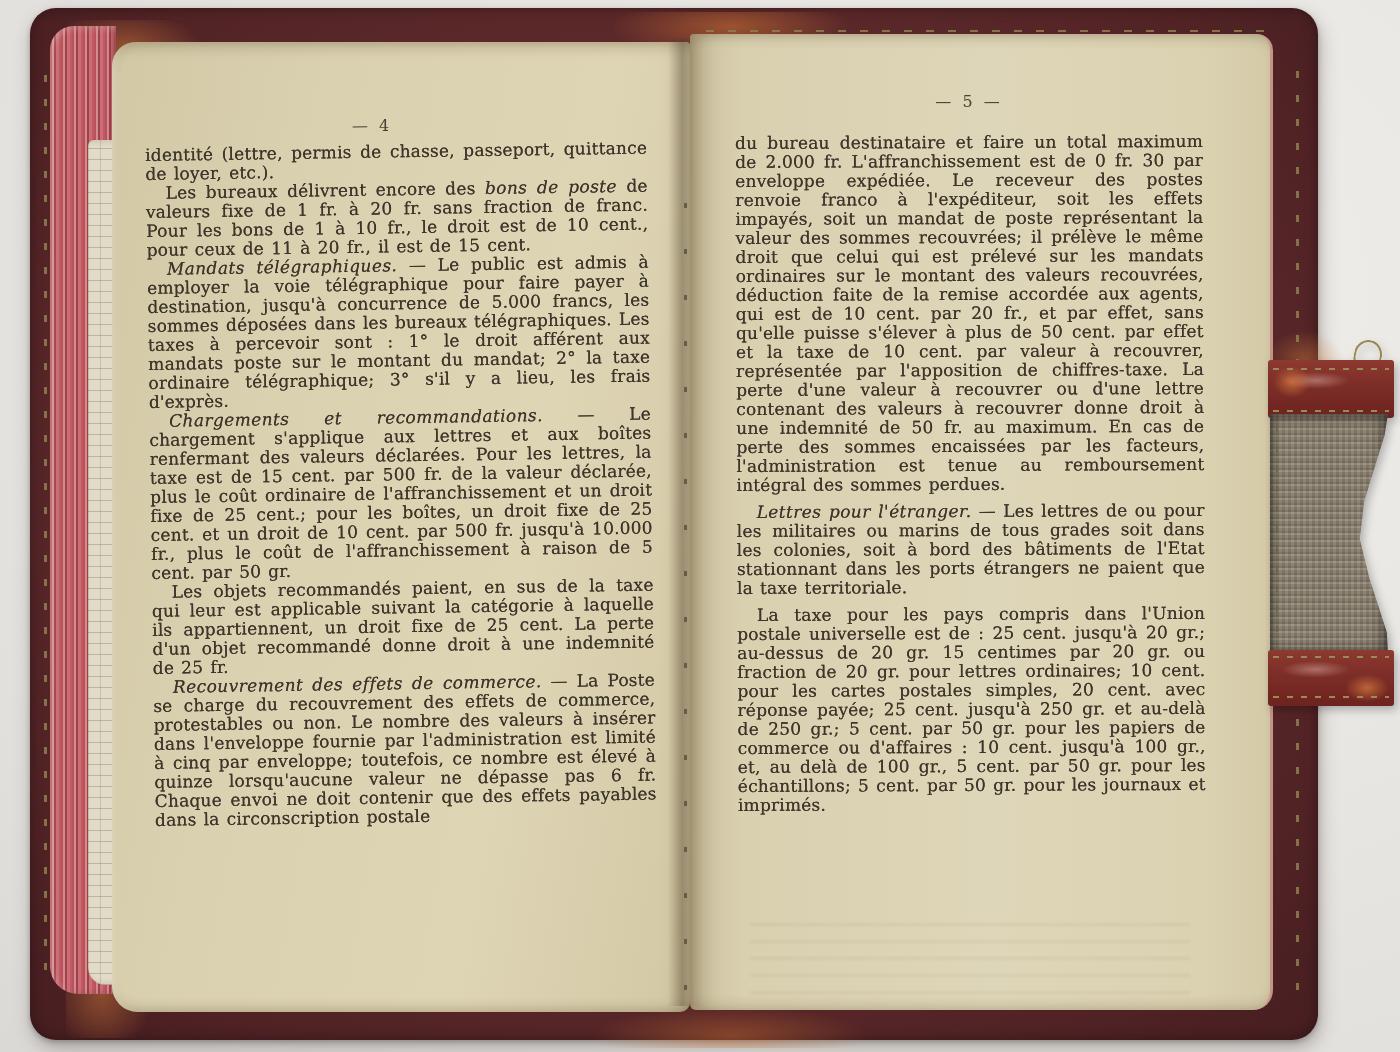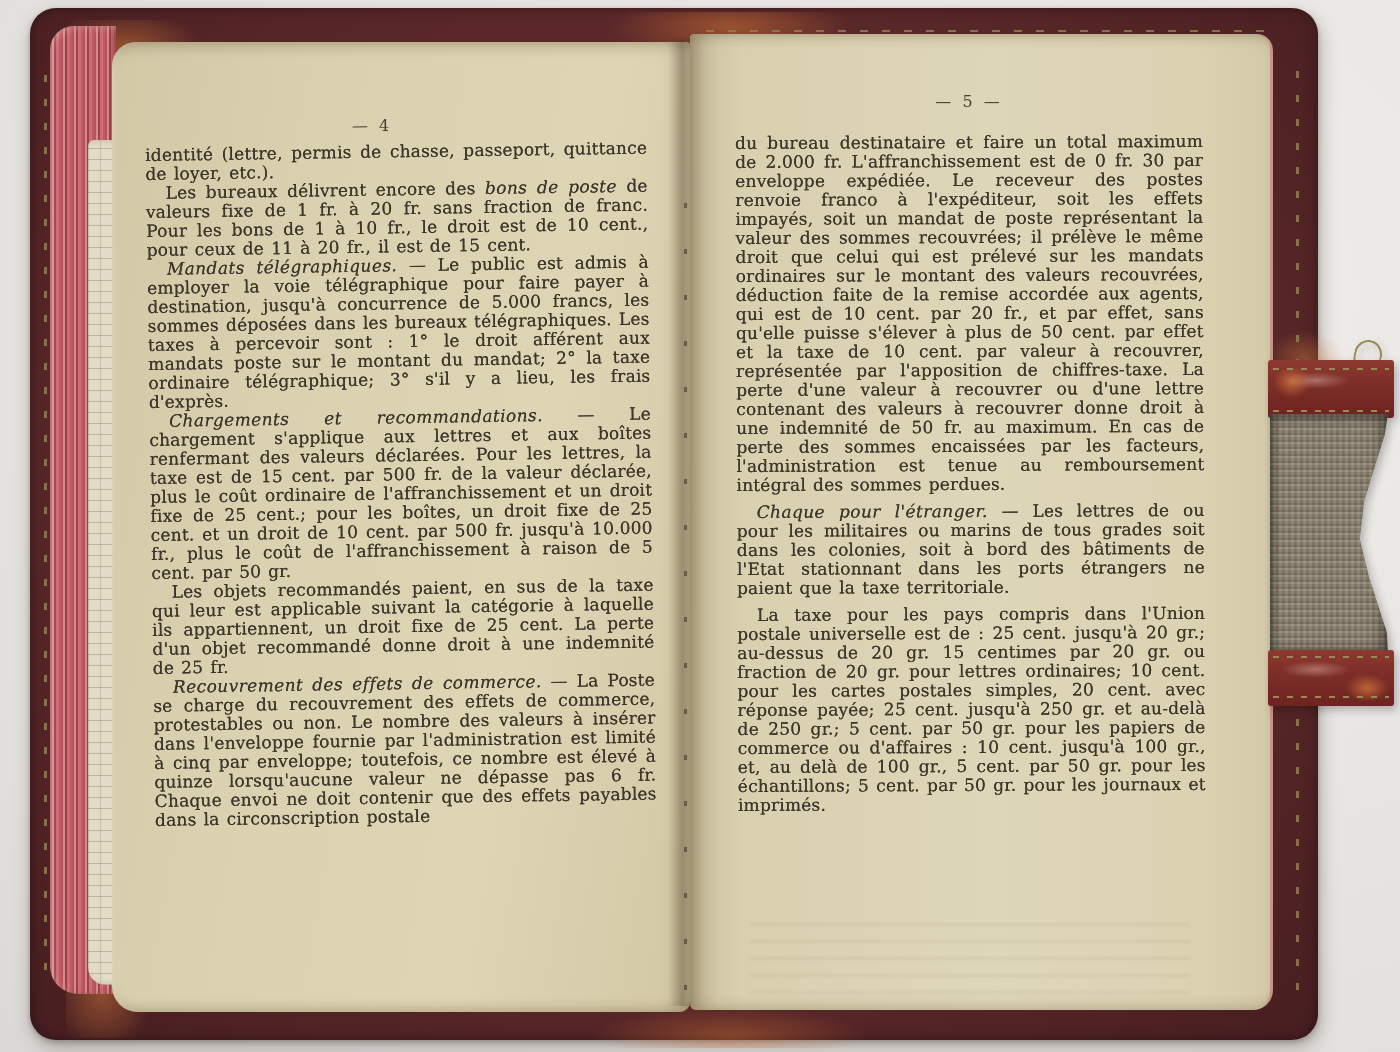--- a/index.html
+++ b/index.html
@@ -155,21 +155,21 @@
         <p class="indent "><i>Chargements et recommandations.</i><span> — Le chargement s'applique aux lettres et aux boîtes renfermant des valeurs déclarées. Pour les lettres, la taxe est de 15 cent. par 500 fr. de la valeur déclarée, plus le coût ordinaire de l'affranchissement et un droit fixe de 25 cent.; pour les boîtes, un droit fixe de 25 cent. et un droit de 10 cent. par 500 fr. jusqu'à 10.000 fr., plus le coût de l'affranchissement à raison de 5 cent. par 50 gr.</span></p>
         <p class="indent "><span>Les objets recommandés paient, en sus de la taxe qui leur est applicable suivant la catégorie à laquelle ils appartiennent, un droit fixe de 25 cent. La perte d'un objet recommandé donne droit à une indemnité de 25 fr.</span></p>
         <p class="indent "><i>Recouvrement des effets de commerce.</i><span> — La Poste se charge du recouvrement des effets de commerce, protestables ou non. Le nombre des valeurs à insérer dans l'enveloppe fournie par l'administration est limité à cinq par enveloppe; toutefois, ce nombre est élevé à quinze lorsqu'aucune valeur ne dépasse pas 6 fr. Chaque envoi ne doit contenir que des effets payables dans la circonscription postale</span></p>
       </div>
   </div>
 
   <div class="page page-right">
     <div class="pagenum pn-right">— 5 —</div>
     <div class="textcol tc-right">
         <p class=""><span>du bureau destinataire et faire un total maximum de 2.000 fr. L'affranchissement est de 0 fr. 30 par enveloppe expédiée. Le receveur des postes renvoie franco à l'expéditeur, soit les effets impayés, soit un mandat de poste représentant la valeur des sommes recouvrées; il prélève le même droit que celui qui est prélevé sur les mandats ordinaires sur le montant des valeurs recouvrées, déduction faite de la remise accordée aux agents, qui est de 10 cent. par 20 fr., et par effet, sans qu'elle puisse s'élever à plus de 50 cent. par effet et la taxe de 10 cent. par valeur à recouvrer, représentée par l'apposition de chiffres-taxe. La perte d'une valeur à recouvrer ou d'une lettre contenant des valeurs à recouvrer donne droit à une indemnité de 50 fr. au maximum. En cas de perte des sommes encaissées par les facteurs, l'administration est tenue au remboursement intégral des sommes perdues.</span></p>
-        <p class="indent space"><i>Chaque pour l'étranger.</i><span> — Les lettres de ou pour les militaires ou marins de tous grades soit dans les colonies, soit à bord des bâtiments de l'Etat stationnant dans les ports étrangers ne paient que la taxe territoriale.</span></p>
+        <p class="indent space"><i>Lettres pour l'étranger.</i><span> — Les lettres de ou pour les militaires ou marins de tous grades soit dans les colonies, soit à bord des bâtiments de l'Etat stationnant dans les ports étrangers ne paient que la taxe territoriale.</span></p>
         <p class="indent space"><span>La taxe pour les pays compris dans l'Union postale universelle est de : 25 cent. jusqu'à 20 gr.; au-dessus de 20 gr. 15 centimes par 20 gr. ou fraction de 20 gr. pour lettres ordinaires; 10 cent. pour les cartes postales simples, 20 cent. avec réponse payée; 25 cent. jusqu'à 250 gr. et au-delà de 250 gr.; 5 cent. par 50 gr. pour les papiers de commerce ou d'affaires : 10 cent. jusqu'à 100 gr., et, au delà de 100 gr., 5 cent. par 50 gr. pour les échantillons; 5 cent. par 50 gr. pour les journaux et imprimés.</span></p>
       </div>
     <div class="show-through"></div>
   </div>
 
   <div class="gutter"></div>
   <div class="gutter-stitch"></div>
 
   <div class="strap">
     <div class="strap-wire"></div>

